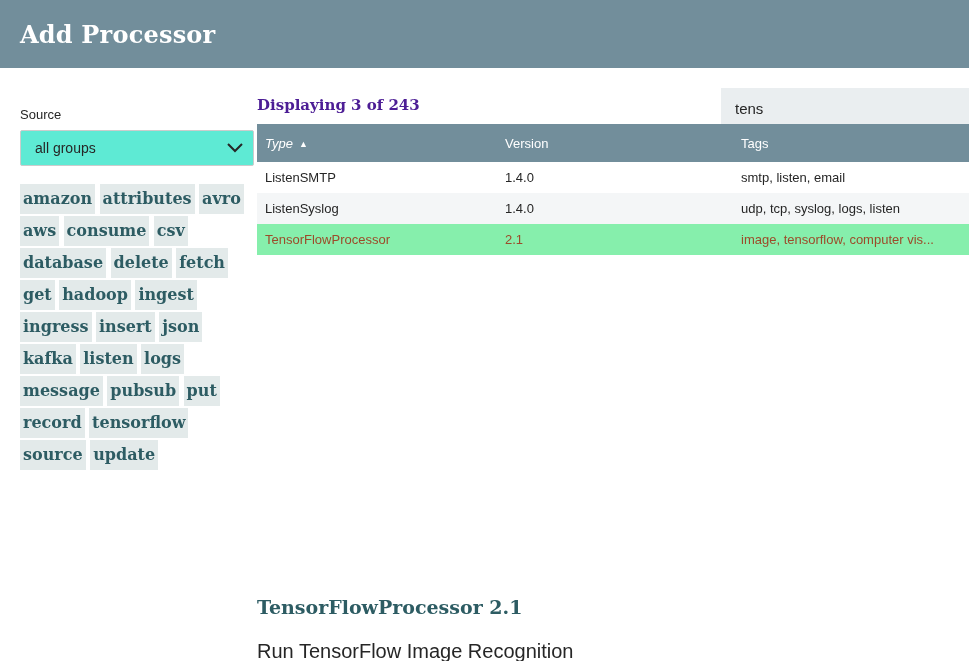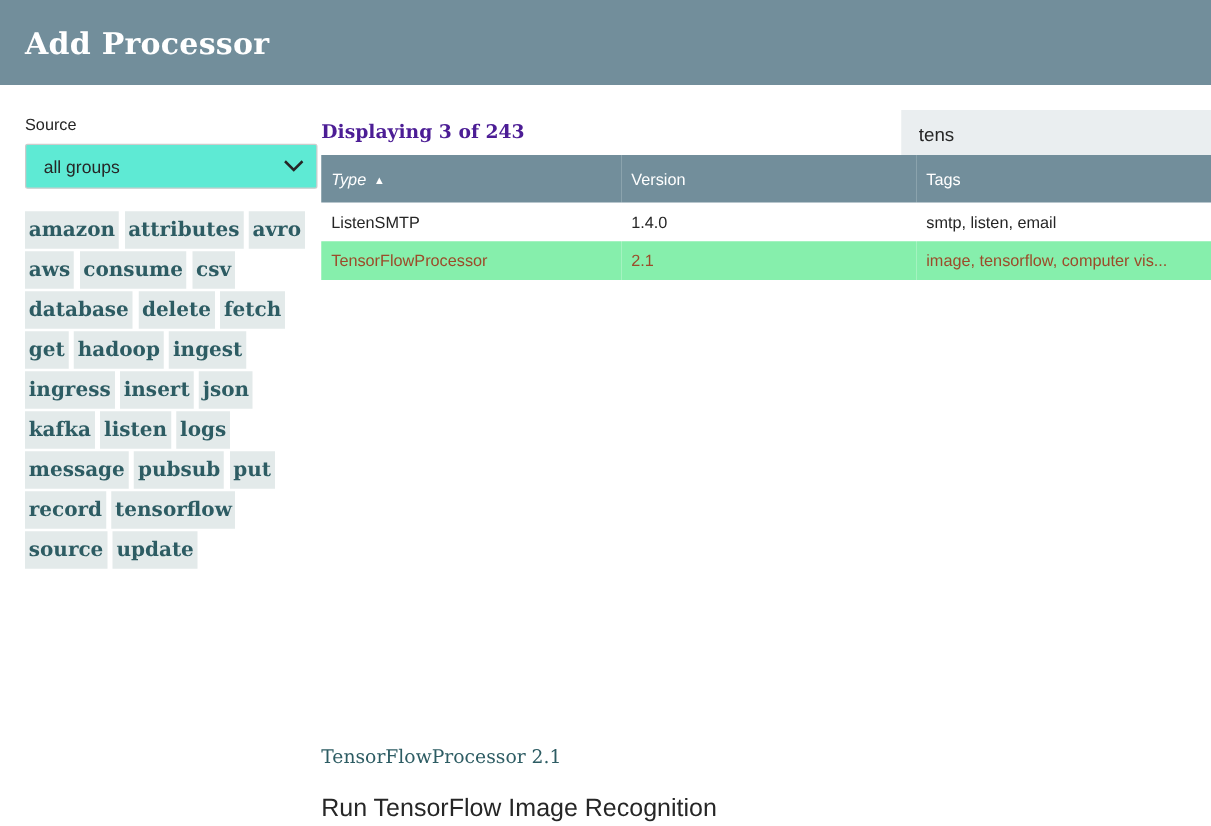--- a/index.html
+++ b/index.html
@@ -33,21 +33,21 @@
   .dialog-body {
     position: relative;
     height: 593px;
     background: #ffffff;
   }
 
   
   .left-col {
     position: absolute;
     left: 20px;
-    top: 24px;
+    top: 39px;
     width: 234px;
   }
   .source-label {
     font-size: 13px;
     color: #262626;
     margin-bottom: 8px;
   }
   .combo {
     position: relative;
     height: 36px;
@@ -173,22 +173,22 @@
     left: 0;
     top: 528px;
     width: 712px;
   }
   .detail-head {
     display: flex;
     align-items: baseline;
     gap: 16px;
   }
   .detail-name {
-    font-size: 15px;
-    font-weight: normal;
+    font-size: 19px;
+    font-weight: bold;
     color: #2d5c63;
     font-family: "DejaVu Serif", serif;
   }
   .detail-bundle {
     font-size: 14px;
     color: #775351;
   }
   .detail-desc {
     margin-top: 22px;
     font-size: 20px;
@@ -269,20 +269,25 @@
             <span>Tags</span>
           </th>
         </tr>
       </thead>
       <tbody>
         <tr class="row-even">
           <td class="cell-type">ListenSMTP</td>
           <td>1.4.0</td>
           <td>smtp, listen, email</td>
         </tr>
+        <tr class="row-odd">
+          <td class="cell-type">ListenSyslog</td>
+          <td>1.4.0</td>
+          <td>udp, tcp, syslog, logs, listen</td>
+        </tr>
         <tr class="selected">
           <td class="cell-type">TensorFlowProcessor</td>
           <td>2.1</td>
           <td>image, tensorflow, computer vis...</td>
         </tr>
       </tbody>
     </table>
 
     <div class="details">
       <div class="detail-head">

